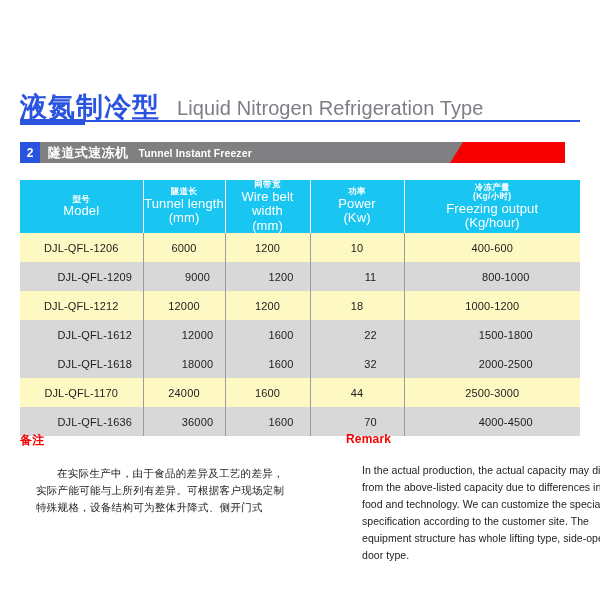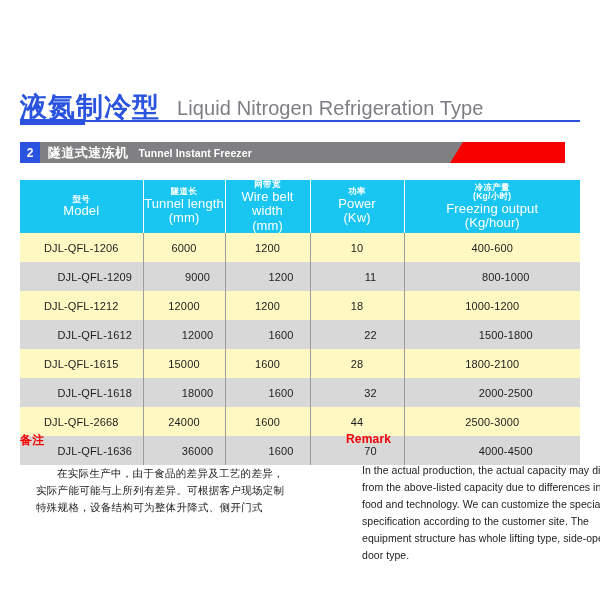--- a/index.html
+++ b/index.html
@@ -300,36 +300,29 @@
           <td>18</td>
           <td>1000-1200</td>
         </tr>
         <tr class="even">
           <td>DJL-QFL-1612</td>
           <td>12000</td>
           <td>1600</td>
           <td>22</td>
           <td>1500-1800</td>
         </tr>
-        <tr class="odd">
-          <td>DJL-QFL-1615</td>
-          <td>15000</td>
-          <td>1600</td>
-          <td>28</td>
-          <td>1800-2100</td>
-        </tr>
         <tr class="even">
           <td>DJL-QFL-1618</td>
           <td>18000</td>
           <td>1600</td>
           <td>32</td>
           <td>2000-2500</td>
         </tr>
         <tr class="odd">
-          <td>DJL-QFL-2668</td>
+          <td>DJL-QFL-1170</td>
           <td>24000</td>
           <td>1600</td>
           <td>44</td>
           <td>2500-3000</td>
         </tr>
         <tr class="even">
           <td>DJL-QFL-1636</td>
           <td>36000</td>
           <td>1600</td>
           <td>70</td>

